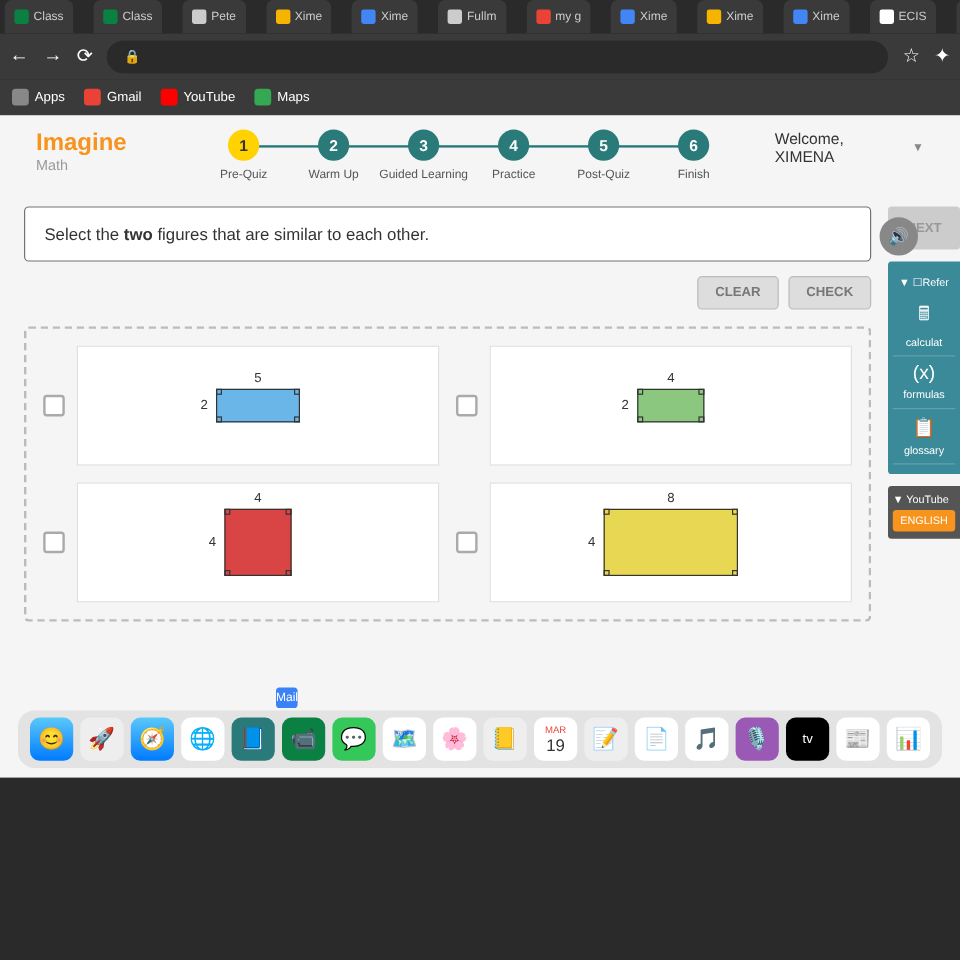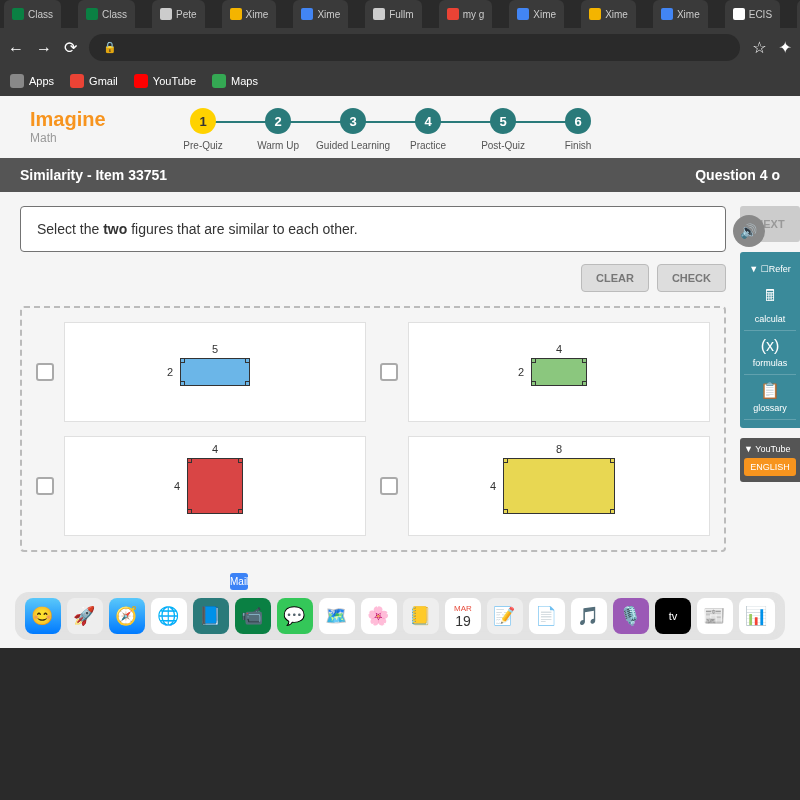--- a/index.html
+++ b/index.html
@@ -182,26 +182,26 @@
       <div class="step step-inactive">
           <div class="step-line"></div>
           <div class="step-circle">5</div>
           <div class="step-label">Post-Quiz</div>
         </div>
       <div class="step step-inactive">
           <div class="step-circle">6</div>
           <div class="step-label">Finish</div>
         </div>
     </div>
+    <div class="welcome">
+        <span>Welcome, XIMENA</span>
+        <span class="welcome-arrow">▼</span>
+      </div>
   </div>
 
-  <div class="item-bar">
-    <span>Similarity - Item 33751</span>
-    <span>Question 4 o</span>
-  </div>
 
   <div class="main">
     <div class="left">
       <div class="prompt-box">
         <span>Select the </span><b>two</b><span> figures that are similar to each other.</span>
         <div class="audio-btn">
             <span>🔊</span>
           </div>
       </div>
       <div class="btns">

